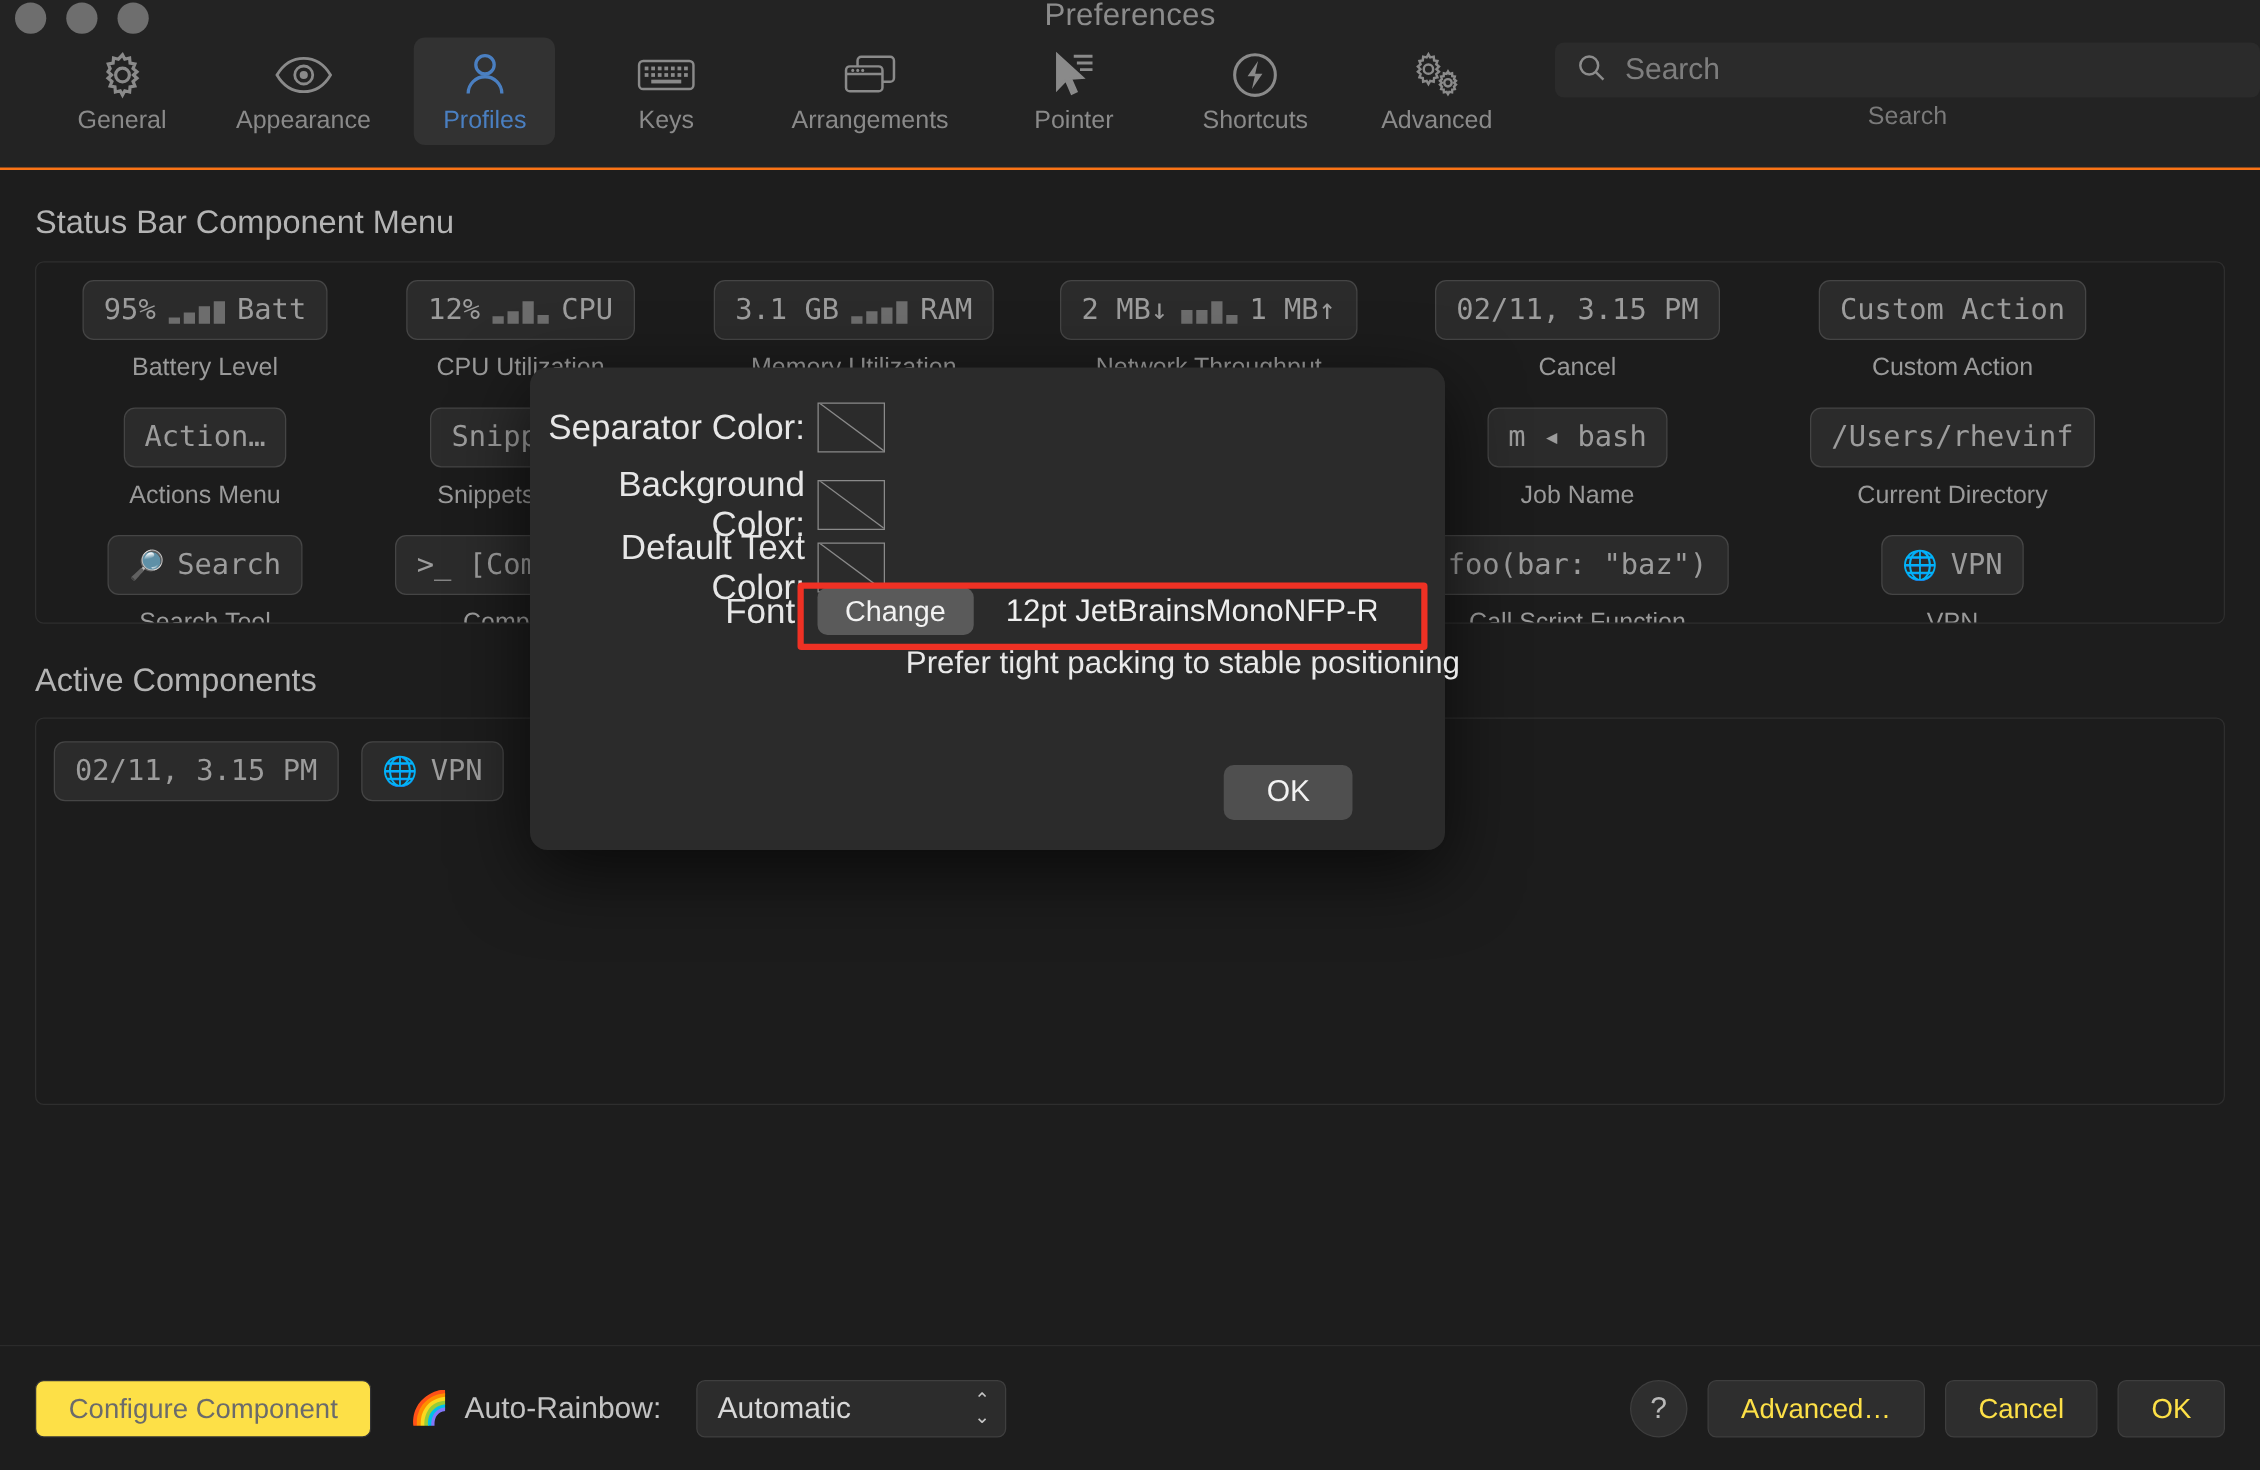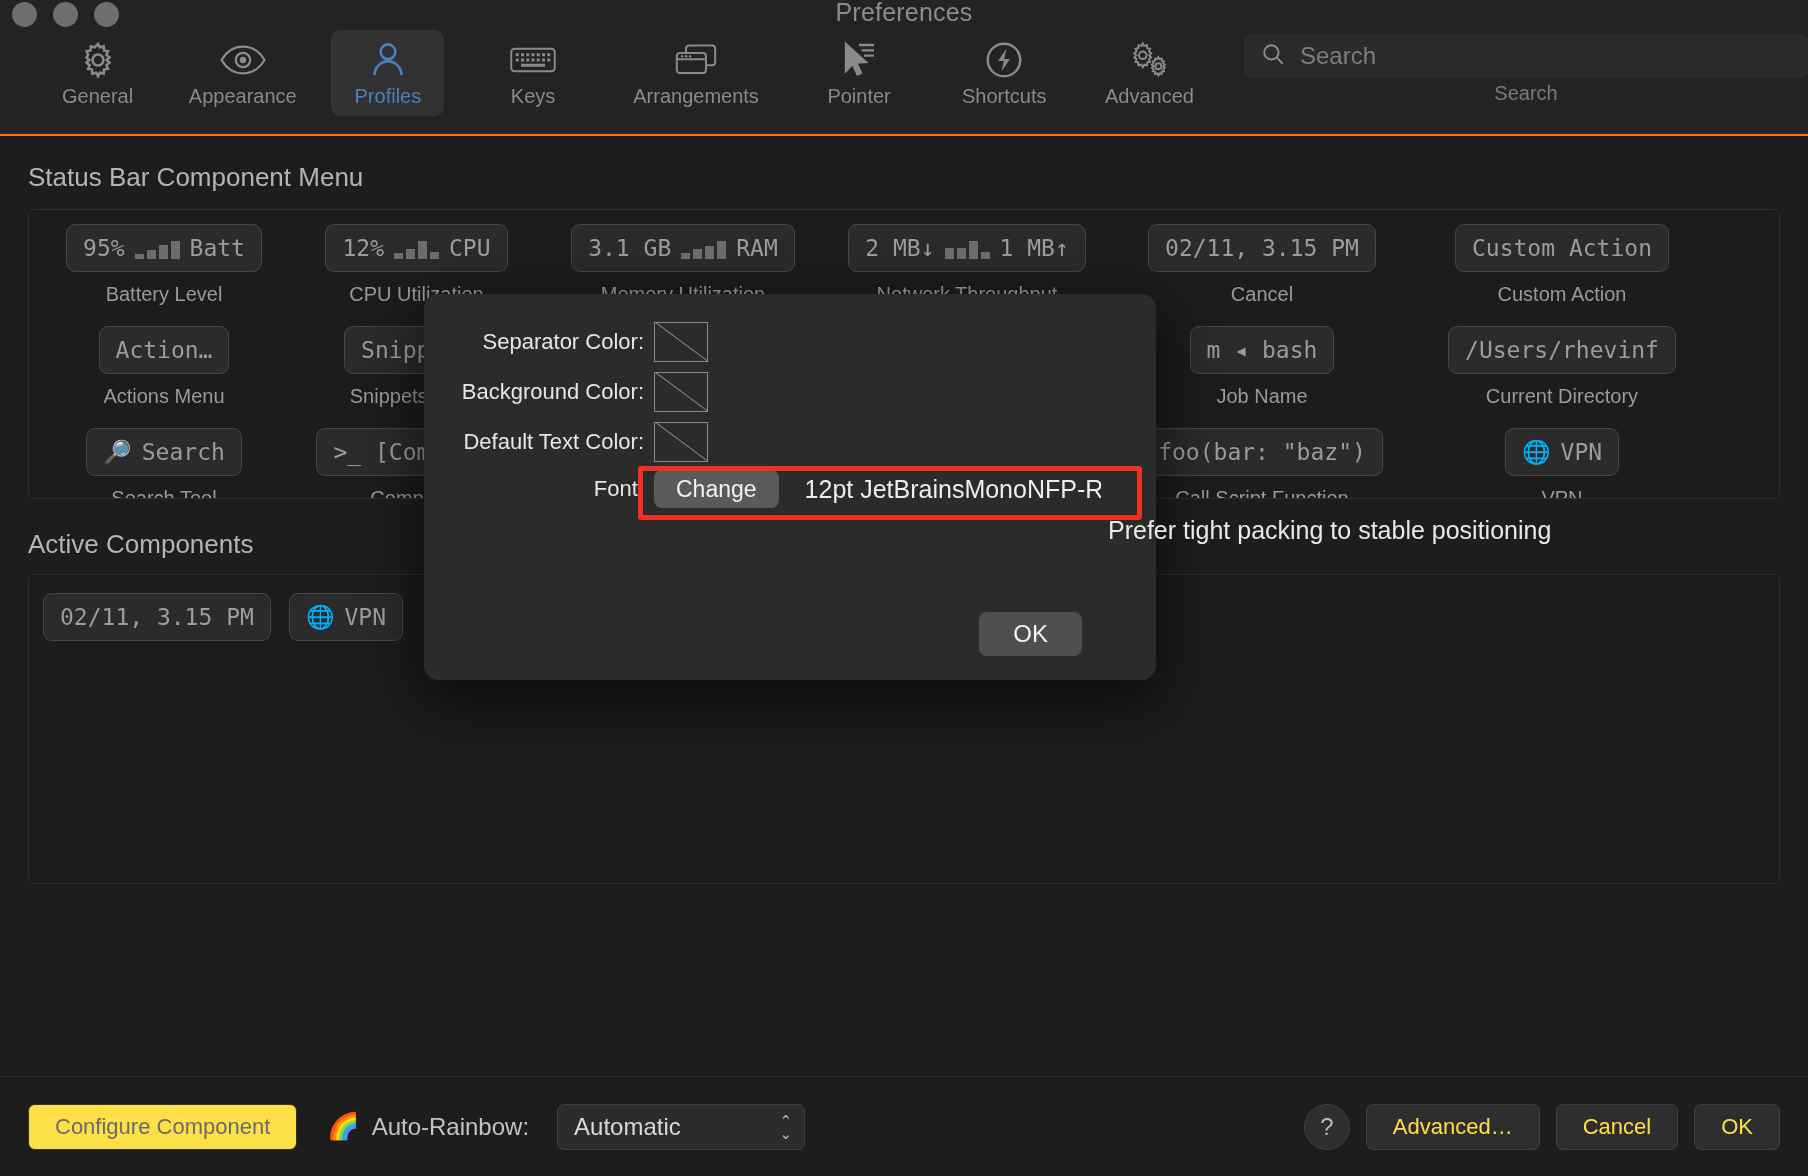--- a/index.html
+++ b/index.html
@@ -97,21 +97,21 @@
   .spacer { flex: 1; }
 
   
   .modal {
     position: absolute; left: 424px; top: 294px; width: 732px; height: 386px;
     background: #2b2b2b; border-radius: 14px;
     box-shadow: 0 18px 60px rgba(0,0,0,.65);
     z-index: 50;
   }
   .mrow { display: flex; align-items: center; }
-  .mlabel { font-size: 22px; color: #e6e6e6; text-align: right; padding-left: 11px; }
+  .mlabel { font-size: 28px; color: #e6e6e6; text-align: right; padding-left: 11px; }
   .swatch {
     width: 54px; height: 40px; border: 1px solid #8a8a8a; background: #2b2b2b;
     position: relative; overflow: hidden;
   }
   .swatch::after {
     content: ""; position: absolute; left: -6px; top: -6px; width: 78px; height: 1px;
     background: #8a8a8a; transform: rotate(36.5deg); transform-origin: left top;
   }
   .mrow1 { position: absolute; left: 0; top: 28px; width: 100%; }
   .mrow2 { position: absolute; left: 0; top: 78px; width: 100%; }
@@ -121,21 +121,21 @@
   .fontrow-hl {
     position: absolute; left: 214px; top: 172px; width: 504px; height: 54px;
     border: 5px solid #ef3124; border-radius: 3px; pointer-events: none;
   }
   .changebtn {
     background: #5a5a5a; border-radius: 8px; height: 38px; padding: 0 22px;
     display: flex; align-items: center; font-size: 23px; color: #f2f2f2;
   }
   .fontname { font-size: 25px; color: #eee; margin-left: 26px; white-space: nowrap;
     max-width: 296px; overflow: hidden; }
-  .cbrow { position: absolute; left: 2px; width: 100%; display: flex; align-items: center; }
+  .cbrow { position: absolute; left: 12px; width: 100%; display: flex; align-items: center; justify-content: flex-end; }
   .cbrow.a { top: 222px; }
   .cbrow.b { top: 256px; }
   .cbox { width: 26px; height: 26px; background: #575757; border-radius: 5px; margin-left: 666px; }
   .cbtxt { font-size: 25px; color: #e9e9e9; margin-left: 16px; white-space: nowrap; }
   .okbtn {
     position: absolute; right: 74px; bottom: 24px;
     background: #4f4f4f; border-radius: 8px; height: 44px; padding: 0 34px;
     display: flex; align-items: center; font-size: 24px; color: #f2f2f2;
   }
 </style>

